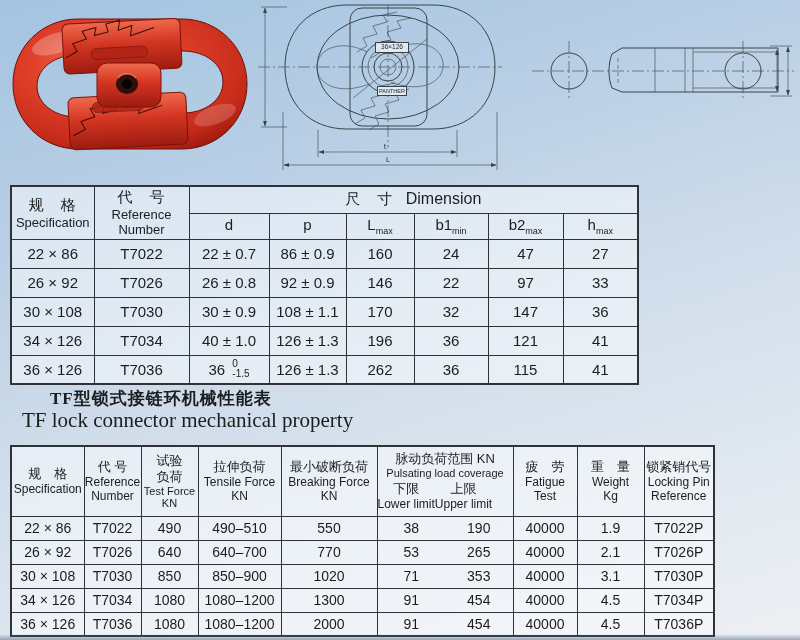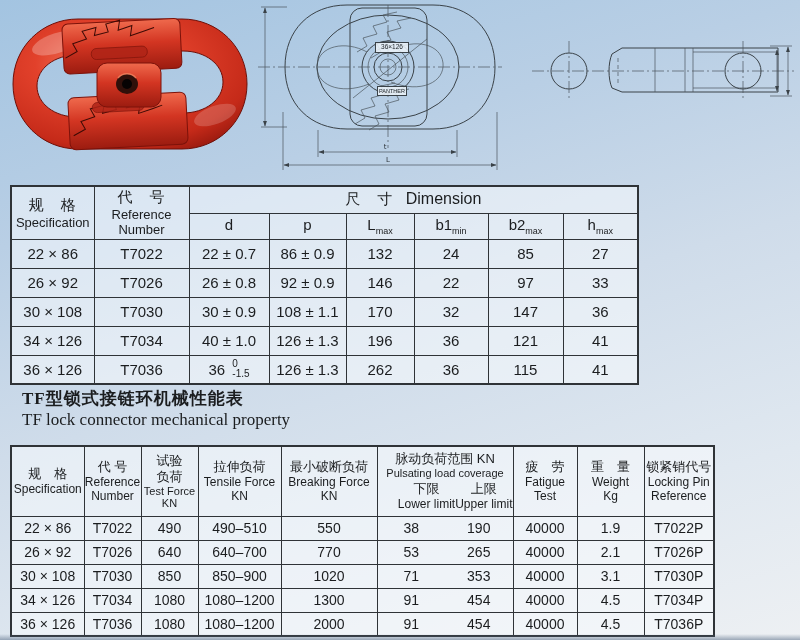--- a/index.html
+++ b/index.html
@@ -47,33 +47,33 @@
   .subh sub { font-size:9px; }
 
   #mech-table { left:10px; top:445px; width:703px; }
   #mech-table thead th { height:70px; padding:1px 0; }
   #mech-table tbody td { height:24px; font-size:14px; }
   #mech-table .cn  { font-size:13px; line-height:16px; }
   #mech-table .en  { font-size:12px; line-height:14px; }
   #mech-table .en-sm { font-size:11px; line-height:12px; }
   #mech-table tbody td:nth-child(6) { border-right:0; }
   #mech-table tbody td:nth-child(7) { border-left:0; }
-  .limit-row { display:flex; justify-content:flex-end; margin-top:2px; }
+  .limit-row { display:flex; justify-content:flex-start; margin-top:2px; }
   .limit-row .cn { font-size:12px; line-height:13px; }
   .limit-row .en { font-size:11px; line-height:12px; }
 
   .tol-main { font-size:15px; vertical-align:middle; }
   .tol-stack { display:inline-flex; flex-direction:column; font-size:10px; line-height:10px;
     vertical-align:middle; margin-left:3px; text-align:left; }
 
   
   #section-title { position:absolute; left:22px; top:388px;
     font-family:"Liberation Serif", serif; }
-  #section-title .t-cn { font-size:17px; font-weight:bold; letter-spacing:1px; line-height:21px; }
-  #section-title .t-en { font-size:17px; line-height:22px; }
+  #section-title .t-cn { font-size:17px; font-weight:bold; letter-spacing:1px; line-height:21px;margin-left:28px; }
+  #section-title .t-en { font-size:21px; line-height:22px; }
 </style>
 </head>
 <body>
 
 <div id="page">
 
   <div class="fig" id="product-photo">
     <svg viewBox="0 0 250 155">
       <defs>
         <radialGradient id="ringGrad" cx="40%" cy="35%" r="80%">
@@ -220,23 +220,23 @@
         <th class="subh"><span>b2</span><sub>max</sub></th>
         <th class="subh"><span>h</span><sub>max</sub></th>
       </tr>
     </thead>
     <tbody>
         <tr>
           <td>22 × 86</td>
           <td>T7022</td>
           <td>22 ± 0.7</td>
           <td>86 ± 0.9</td>
-          <td>132</td>
+          <td>160</td>
           <td>24</td>
-          <td>85</td>
+          <td>47</td>
           <td>27</td>
         </tr>
         <tr>
           <td>26 × 92</td>
           <td>T7026</td>
           <td>26 ± 0.8</td>
           <td>92 ± 0.9</td>
           <td>146</td>
           <td>22</td>
           <td>97</td>

